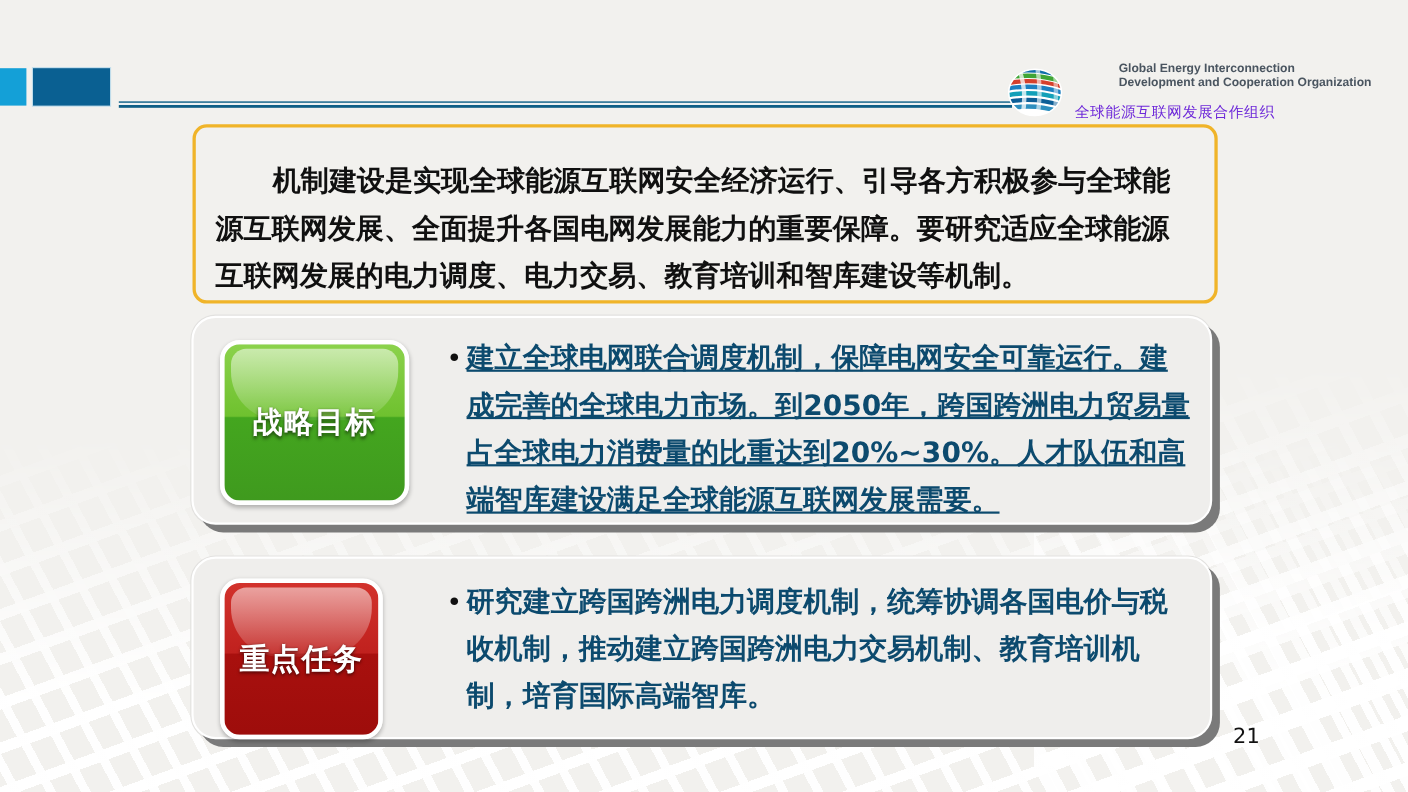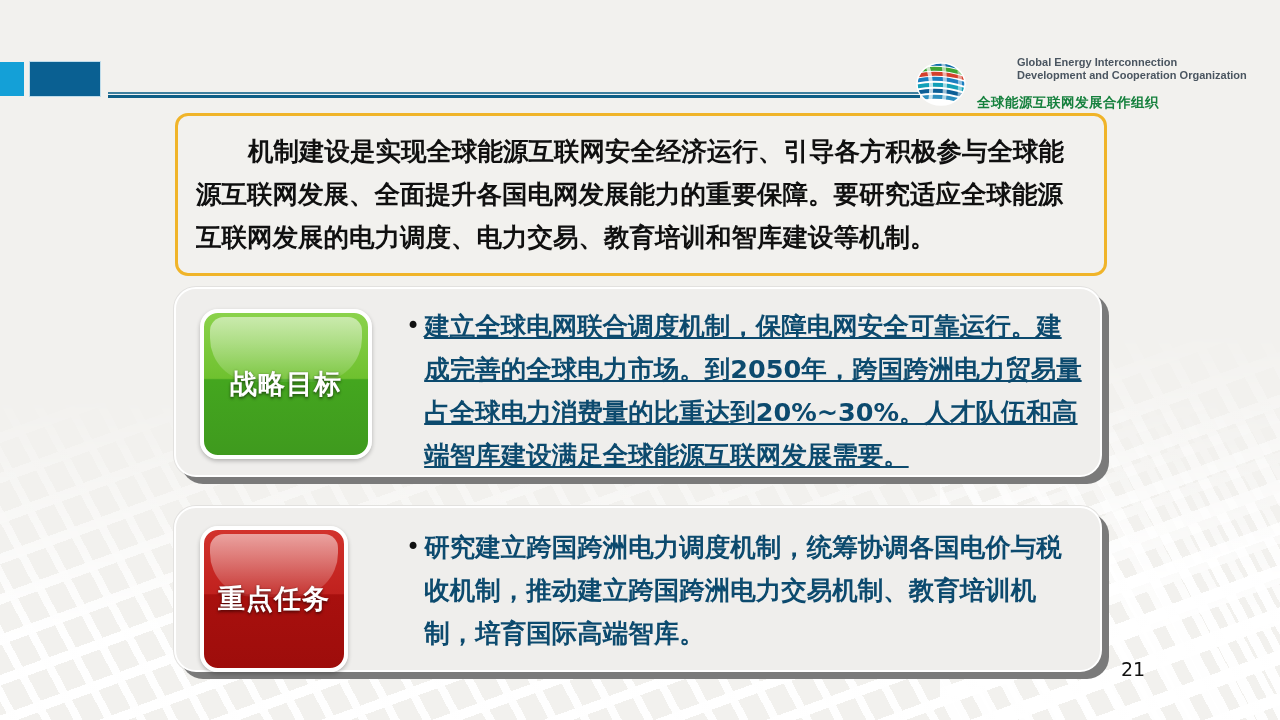--- a/index.html
+++ b/index.html
@@ -120,38 +120,38 @@
     font-family: Liberation Sans, sans-serif;
     font-size: 11px;
     font-weight: bold;
     color: #4a5560;
     line-height: 12.5px;
     white-space: nowrap;
     margin-left: 40px;
   }
   .logo-text-cn {
     font-size: 13.5px;
-    font-weight: bold;
-    color: #15803d;
+    font-weight: normal;
+    color: #6d28d9;
     line-height: 17px;
     letter-spacing: 0.5px;
     white-space: nowrap;
     margin-top: 13px;
   }
 
   
   .intro-box {
     position: absolute;
     left: 175px; top: 113px;
     width: 932px; height: 163px;
     box-sizing: border-box;
     border: 3px solid #f0b429;
     border-radius: 13px;
     background: #f2f1ee;
-    padding: 14px 18px 0 18px;
+    padding: 28px 18px 0 18px;
   }
   .intro-text {
     font-size: 25.5px;
     font-weight: bold;
     color: #101010;
     line-height: 43px;
     text-indent: 52px;
     letter-spacing: 0px;
   }
 

